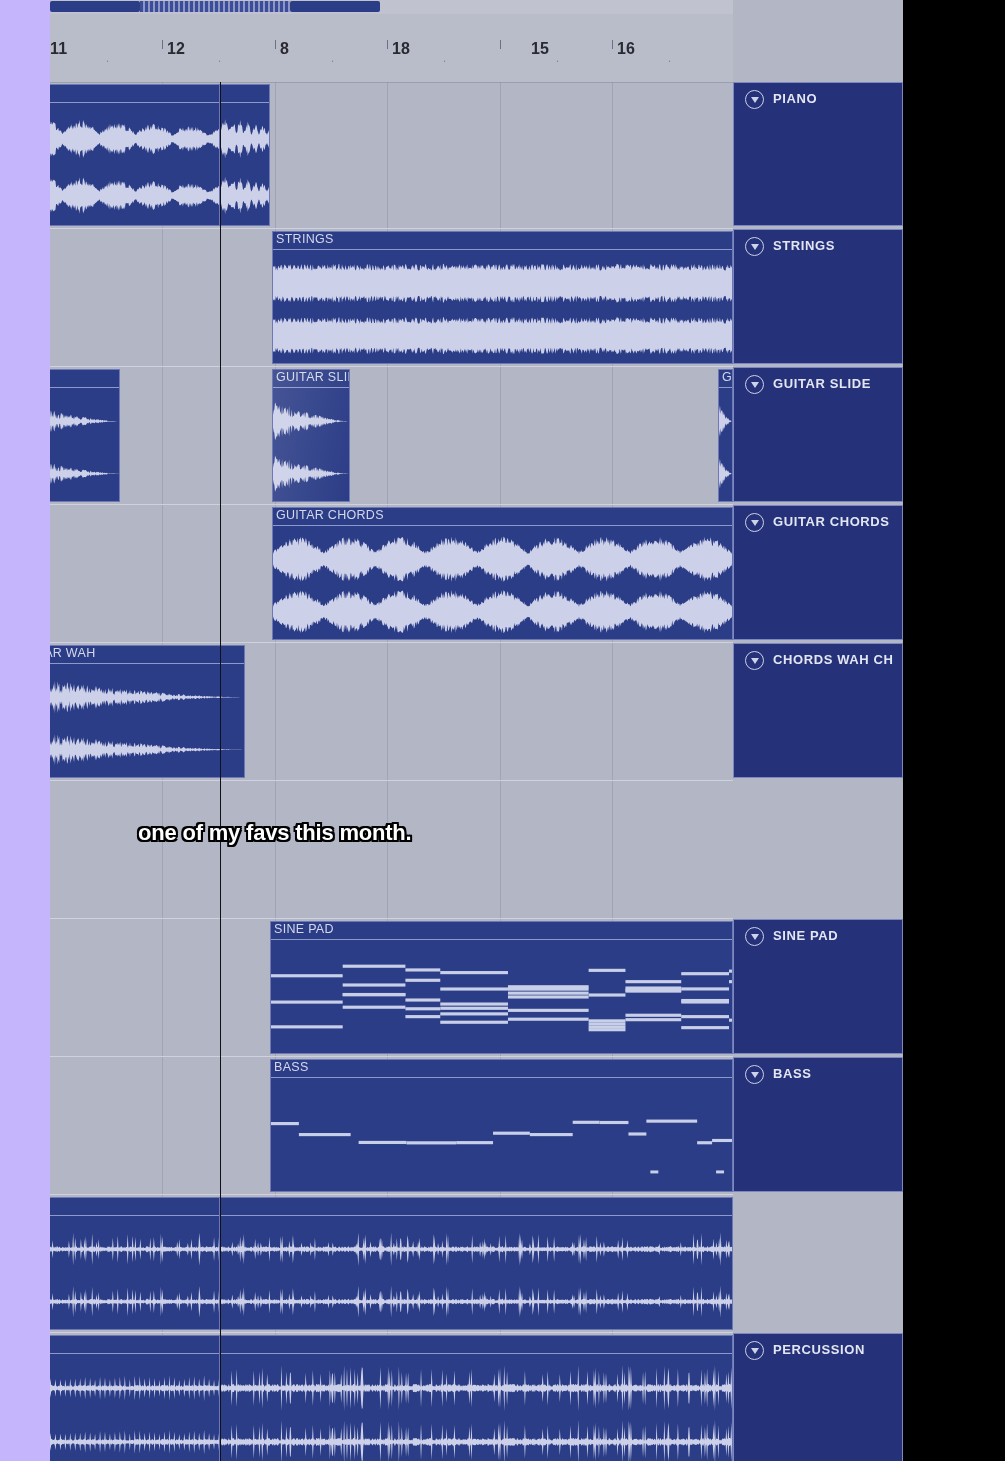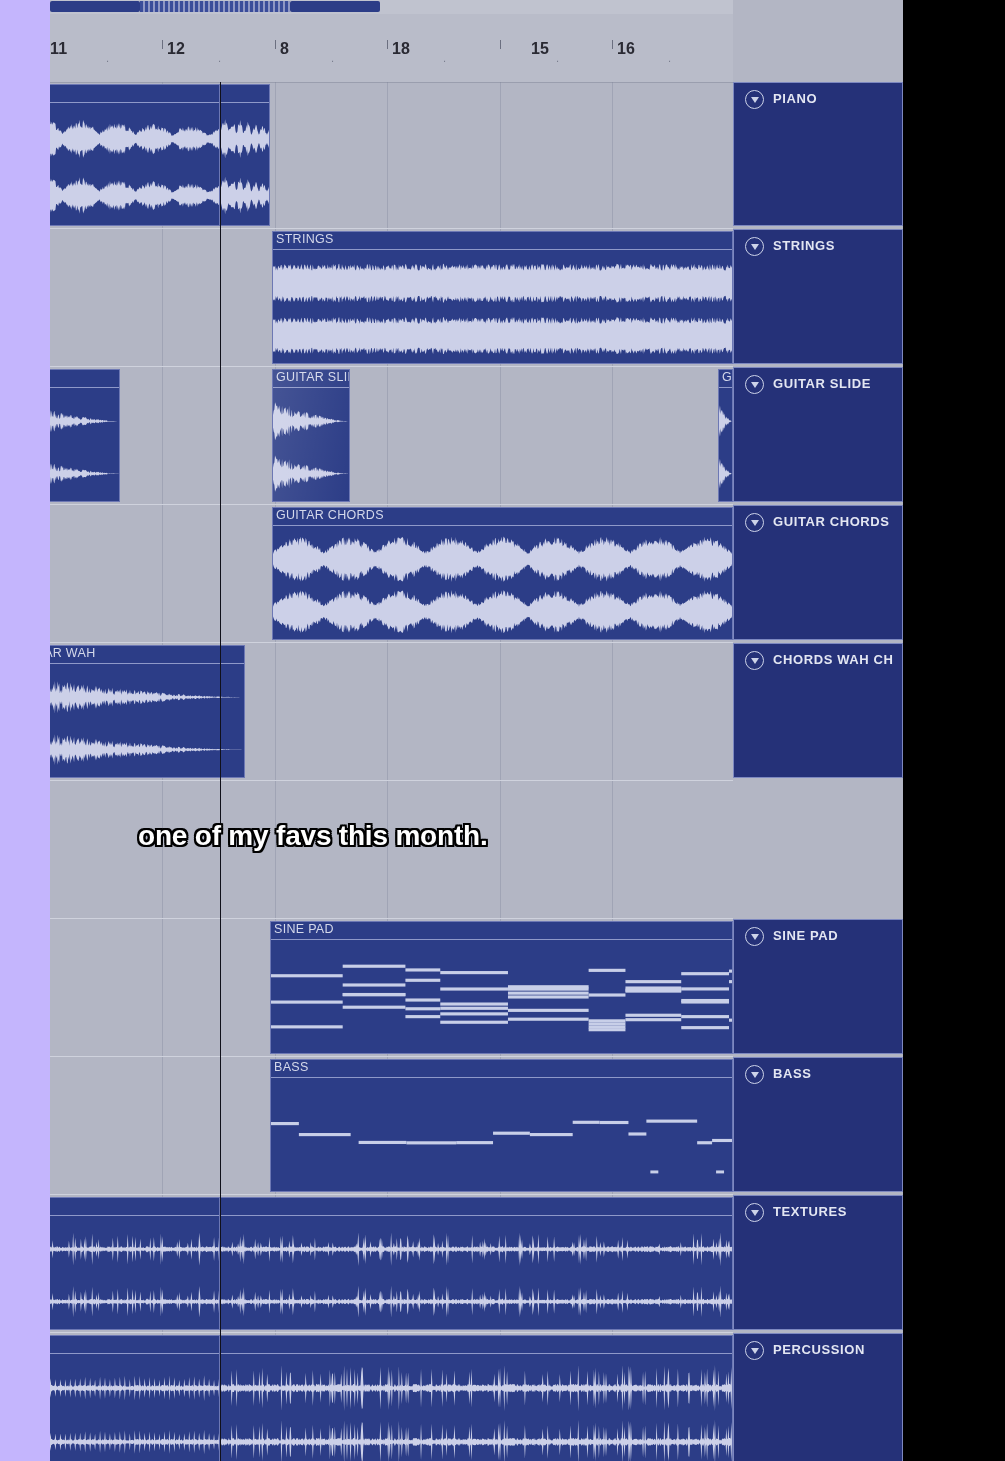--- a/index.html
+++ b/index.html
@@ -74,21 +74,21 @@
   .meterbox{position:absolute;left:3px;width:20px;background:#d6d8e0;border:1px solid #a7abb9;box-sizing:border-box;}
   .mbar{position:absolute;width:7px;bottom:1px;background:#13b98a;}
   .mbar.l{left:2px;} .mbar.r{left:10px;}
   .mpeak{position:absolute;width:16px;left:1px;height:2px;}
   .mgrey{position:absolute;width:7px;bottom:1px;background:#8d8d85;}
 
   
   .rightstrip{position:absolute;left:884px;top:0;width:6px;height:1461px;background:#9ea2b2;}
 
   
-  .subtitle{position:absolute;left:88px;top:820px;font-size:28px;font-weight:bold;color:#fff;
+  .subtitle{position:absolute;left:88px;top:820px;font-size:22px;font-weight:bold;color:#fff;
      letter-spacing:-0.2px;z-index:50;white-space:nowrap;
      text-shadow:-2px 0 0 #000,2px 0 0 #000,0 -2px 0 #000,0 2px 0 #000,
                  -2px -2px 0 #000,2px -2px 0 #000,-2px 2px 0 #000,2px 2px 0 #000;}
 </style>
 </head>
 <body>
 
 <div id="app">
   <div class="stage">
 
@@ -415,26 +415,20 @@
             <i></i>
           </div>
           <div class="tname">SINE PAD</div>
         </div>
         <div class="thead" style="top: 1057px; height: 135px;">
           <div class="discl">
             <i></i>
           </div>
           <div class="tname">BASS</div>
         </div>
-        <div class="thead" style="top: 1195px; height: 135px;">
-          <div class="discl">
-            <i></i>
-          </div>
-          <div class="tname">TEXTURES</div>
-        </div>
         <div class="thead" style="top: 1333px; height: 138px;">
           <div class="discl">
             <i></i>
           </div>
           <div class="tname">PERCUSSION</div>
         </div>
       </div>
 
     <div class="meters" id="meters">
         <div class="meterbox" style="top: 84px; height: 140px;">

